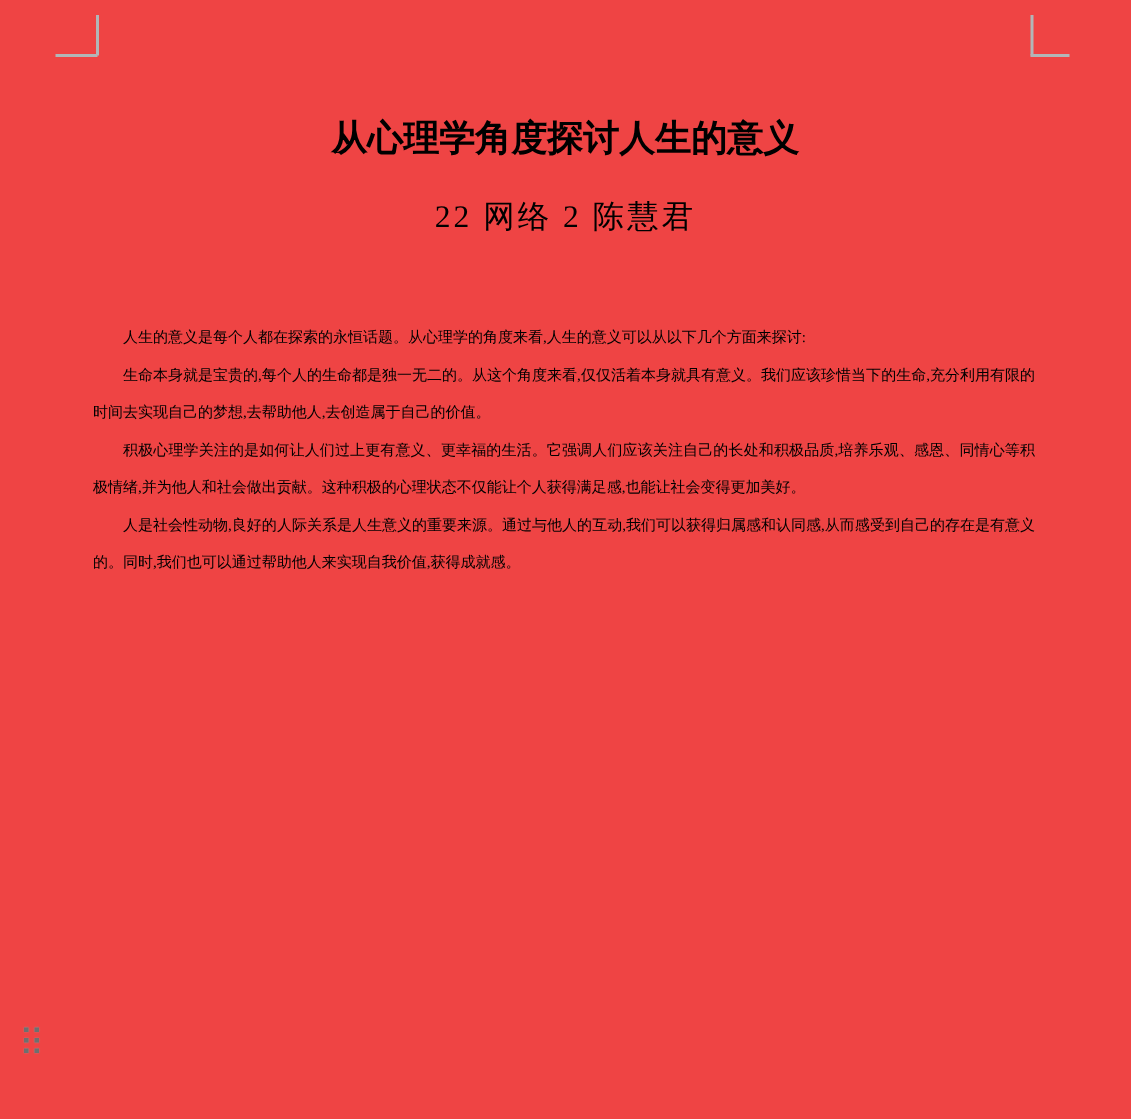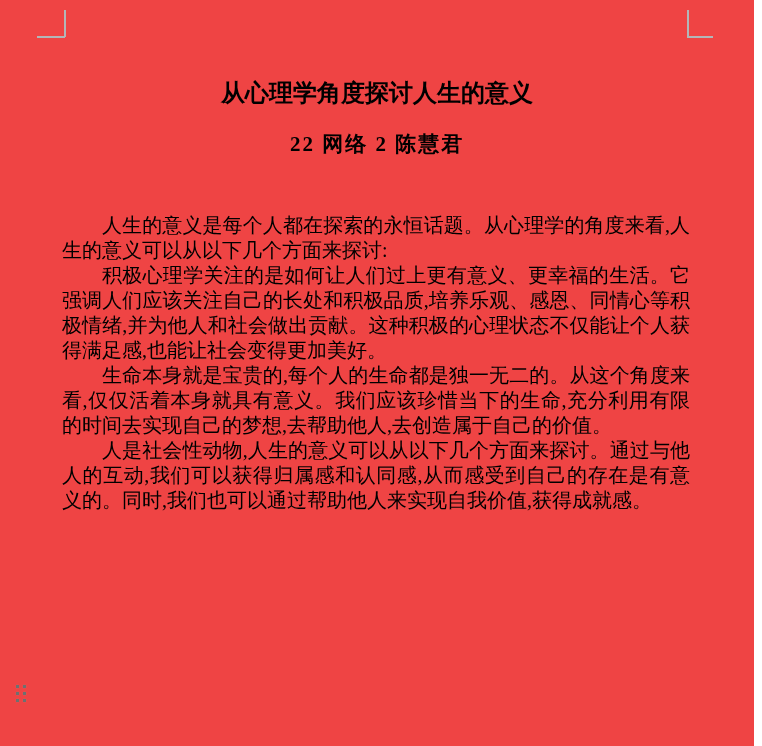--- a/index.html
+++ b/index.html
@@ -29,33 +29,33 @@
     font-size: 24px;
     line-height: 30px;
     color: #000000;
   }
   .doc-byline {
     position: absolute;
     left: 0; right: 0;
     top: 131px;
     text-align: center;
     font-family: "Liberation Serif", "DejaVu Serif", serif;
-    font-weight: 700;
+    font-weight: 400;
     font-size: 21px;
     line-height: 27px;
     letter-spacing: 2px;
     color: #000000;
   }
   .doc-body {
     position: absolute;
     left: 62px;
     top: 213px;
     width: 628px;
     font-family: "Liberation Serif", "DejaVu Serif", serif;
-    font-size: 20px;
+    font-size: 10px;
     line-height: 25px;
     color: #000000;
   }
   .doc-body p {
     margin: 0;
     padding: 0;
     text-indent: 2em;
     text-align: justify;
   }
   .drag-handle {
@@ -85,23 +85,23 @@
 
   <div class="cropline crop-tr-v"></div>
   <div class="cropline crop-tr-h"></div>
 
   <h1 class="doc-title">从心理学角度探讨人生的意义</h1>
 
   <div class="doc-byline">22 网络 2 陈慧君</div>
 
   <div class="doc-body">
     <p>人生的意义是每个人都在探索的永恒话题。从心理学的角度来看,人生的意义可以从以下几个方面来探讨:</p>
+    <p>生命本身就是宝贵的,每个人的生命都是独一无二的。从这个角度来看,仅仅活着本身就具有意义。我们应该珍惜当下的生命,充分利用有限的时间去实现自己的梦想,去帮助他人,去创造属于自己的价值。</p>
     <p>积极心理学关注的是如何让人们过上更有意义、更幸福的生活。它强调人们应该关注自己的长处和积极品质,培养乐观、感恩、同情心等积极情绪,并为他人和社会做出贡献。这种积极的心理状态不仅能让个人获得满足感,也能让社会变得更加美好。</p>
-    <p>生命本身就是宝贵的,每个人的生命都是独一无二的。从这个角度来看,仅仅活着本身就具有意义。我们应该珍惜当下的生命,充分利用有限的时间去实现自己的梦想,去帮助他人,去创造属于自己的价值。</p>
-    <p>人是社会性动物,人生的意义可以从以下几个方面来探讨。通过与他人的互动,我们可以获得归属感和认同感,从而感受到自己的存在是有意义的。同时,我们也可以通过帮助他人来实现自我价值,获得成就感。</p>
+    <p>人是社会性动物,良好的人际关系是人生意义的重要来源。通过与他人的互动,我们可以获得归属感和认同感,从而感受到自己的存在是有意义的。同时,我们也可以通过帮助他人来实现自我价值,获得成就感。</p>
   </div>
 
   <div class="drag-handle">
     <span class="dot"></span>
     <span class="dot"></span>
     <span class="dot"></span>
     <span class="dot"></span>
     <span class="dot"></span>
     <span class="dot"></span>
   </div>

